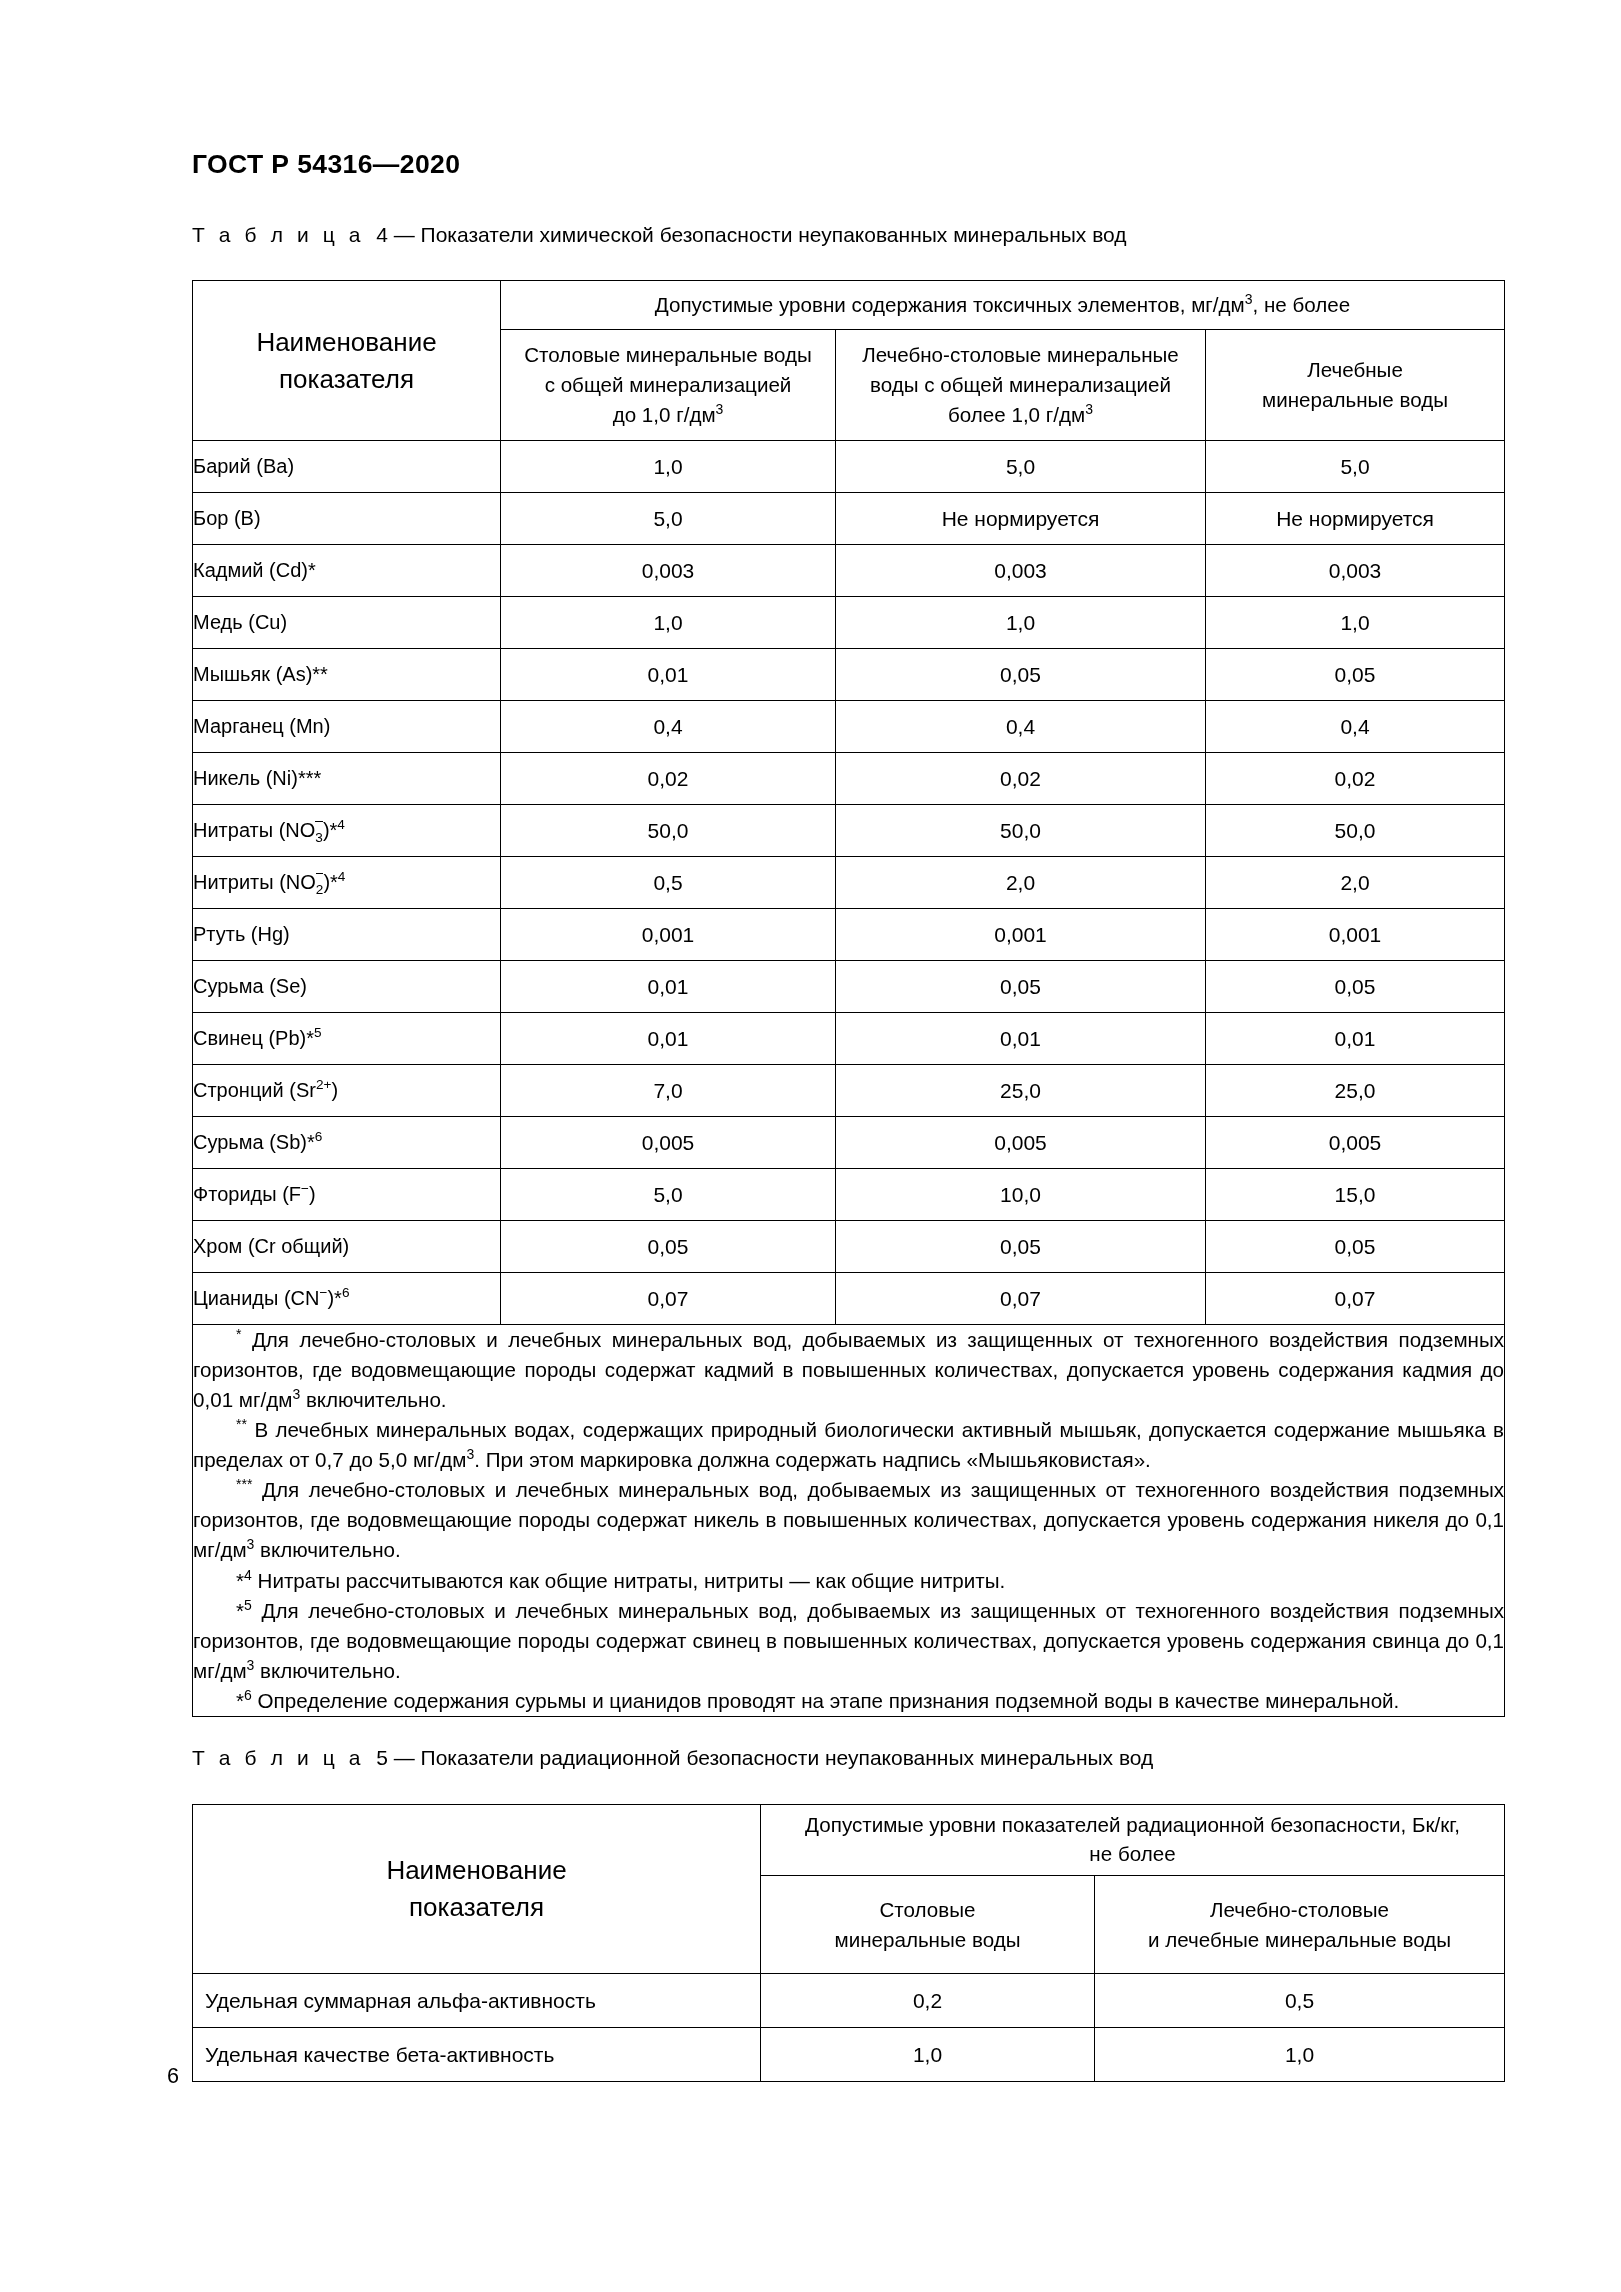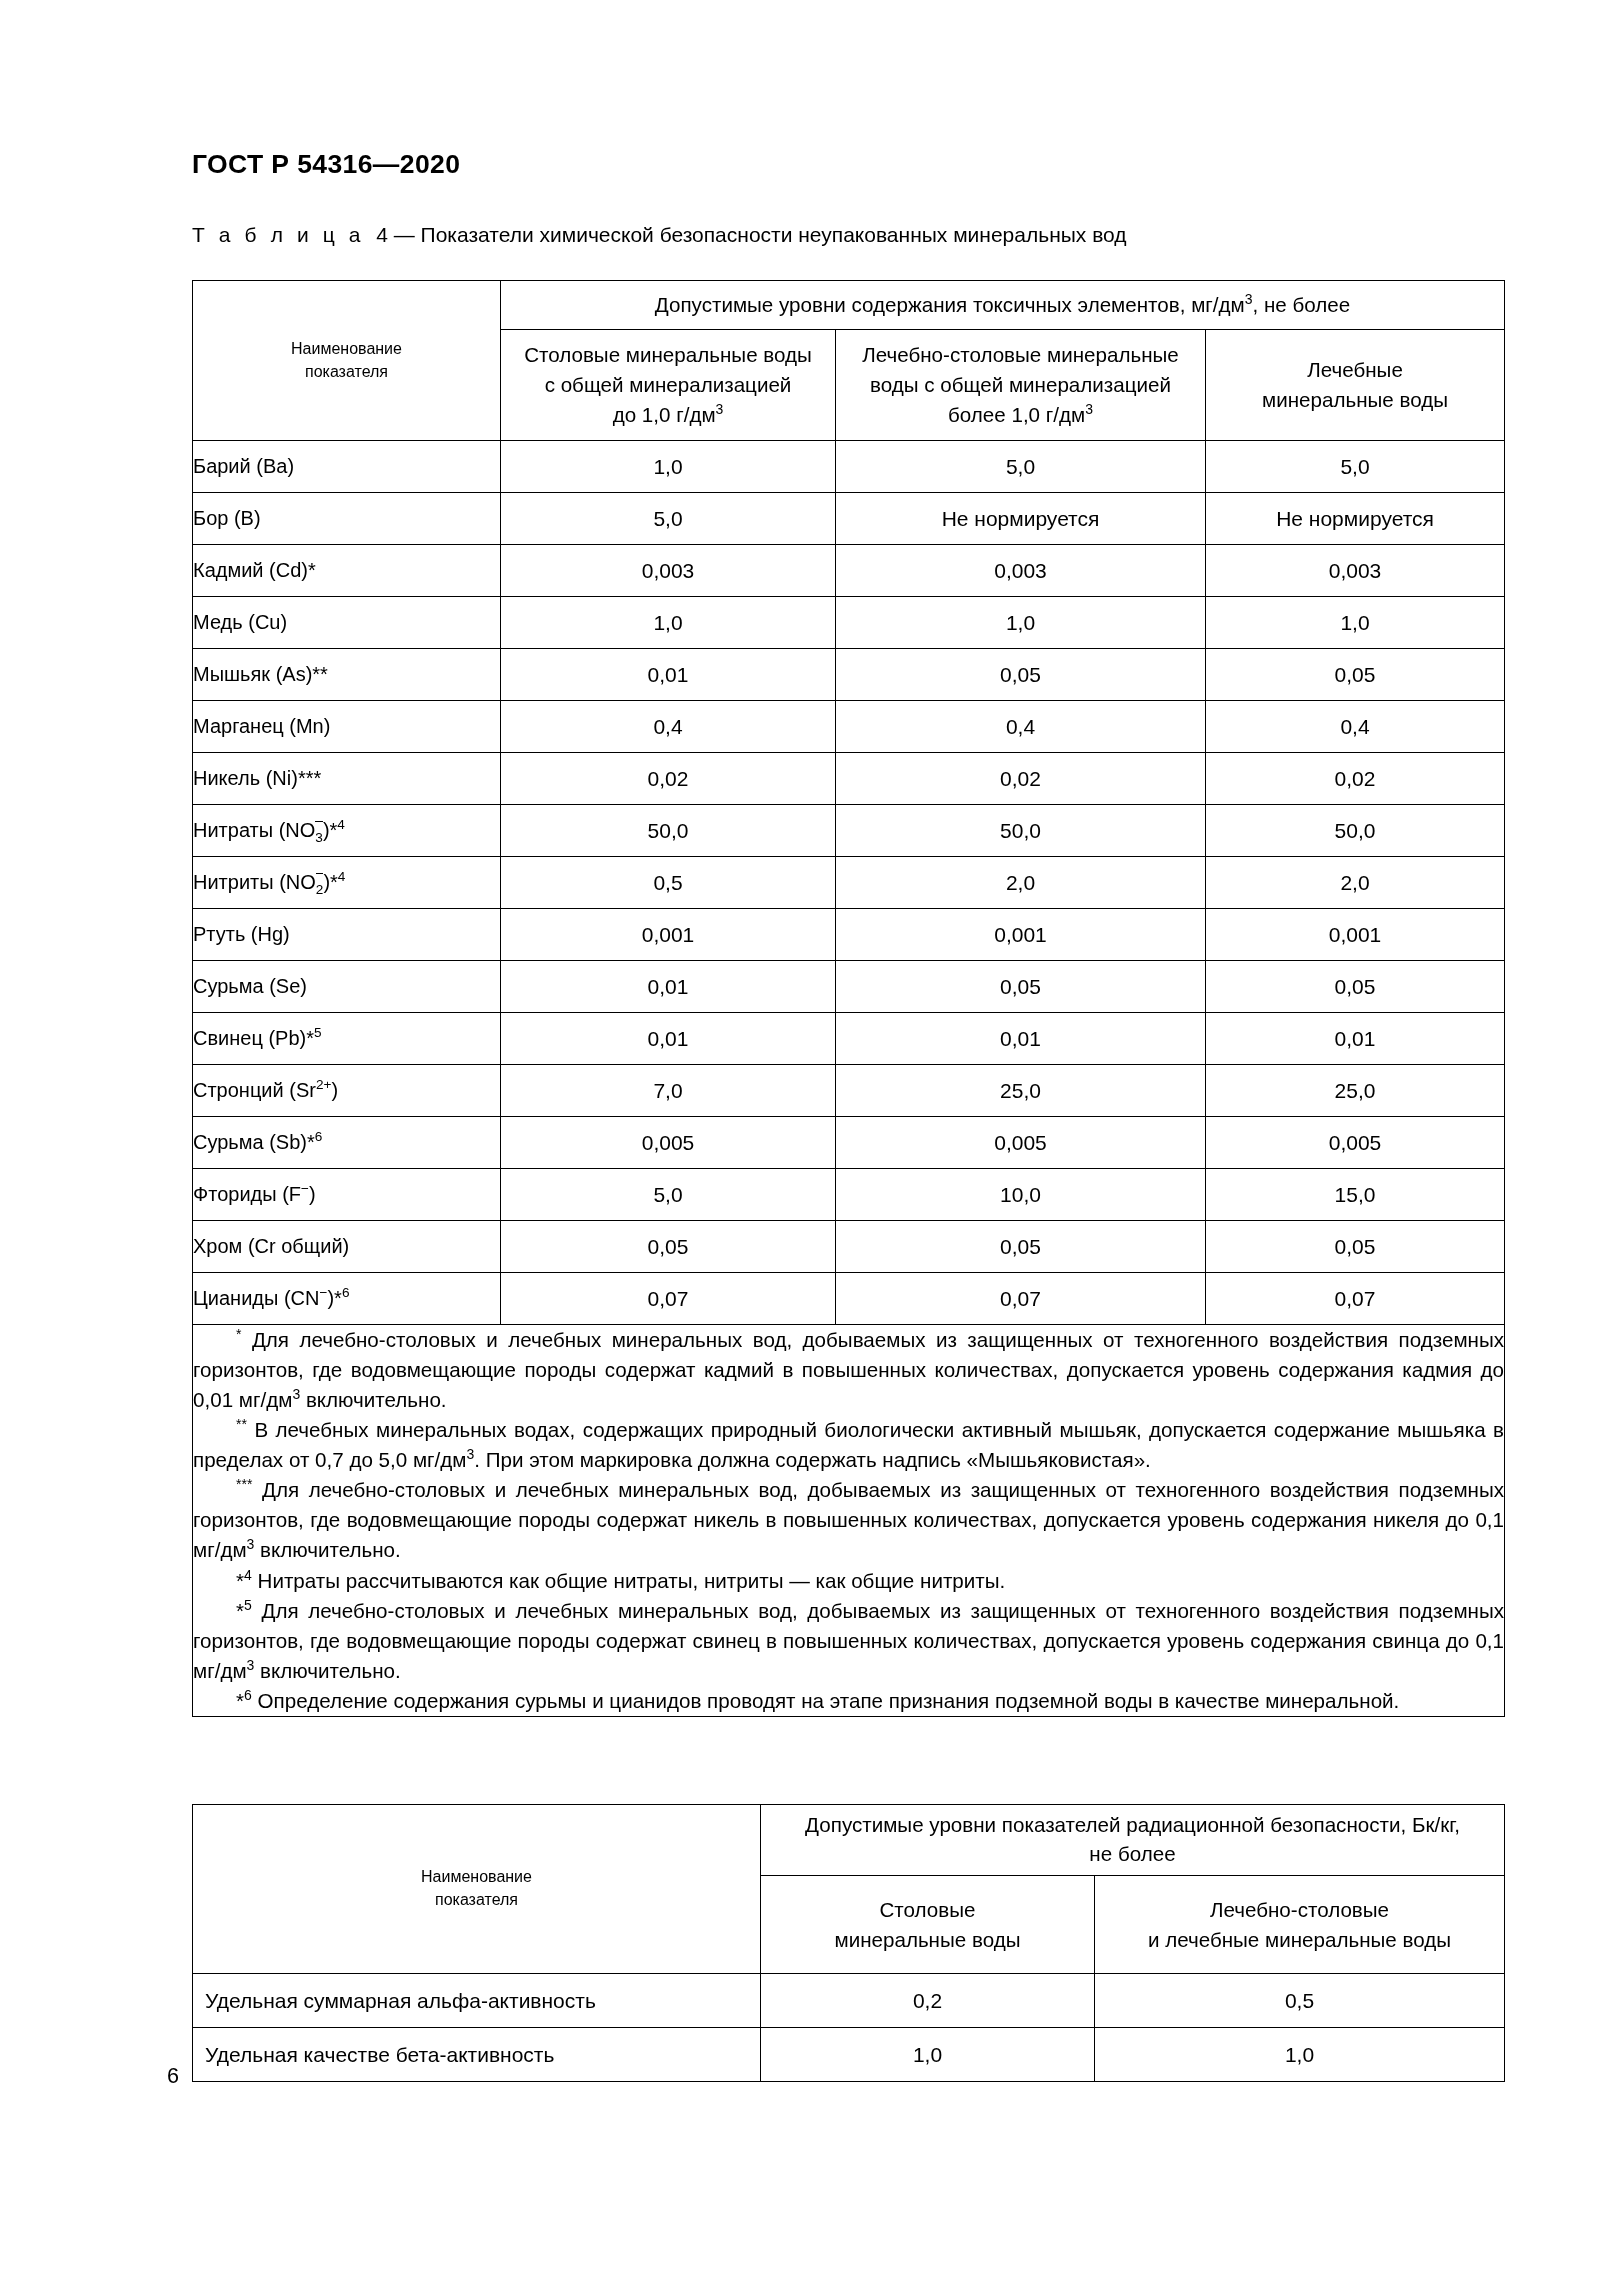--- a/index.html
+++ b/index.html
@@ -64,21 +64,21 @@
     text-align: center;
     height: 49px;
     line-height: 1.3;
     font-size: 20.6px;
     padding: 3.9px 7.8px;
   }
   .h-name {
     text-align: center;
     line-height: 1.42;
     padding: 5.9px 9.8px;
-    font-size: 16px;
+    font-size: 26px;
   }
   .h-sub {
     text-align: center;
     line-height: 1.45;
     padding: 7.8px 9.8px;
     font-size: 20.6px;
     height: 111px;
   }
   .row-label {
     text-align: left;
@@ -332,20 +332,23 @@
           <p><sup>**</sup>&nbsp;<span>В лечебных минеральных водах, содержащих природный биологически активный мышьяк, допускается содержание мышьяка в пределах от 0,7 до 5,0 мг/дм</span><sup>3</sup><span>. При этом маркировка должна содержать надпись «Мышьяковистая».</span></p>
           <p><sup>***</sup>&nbsp;<span>Для лечебно-столовых и лечебных минеральных вод, добываемых из защищенных от техногенного воздействия подземных горизонтов, где водовмещающие породы содержат никель в повышенных количествах, допускается уровень содержания никеля до 0,1 мг/дм</span><sup>3</sup><span> включительно.</span></p>
           <p class="nojust"><span>*</span><sup>4</sup>&nbsp;<span>Нитраты рассчитываются как общие нитраты, нитриты — как общие нитриты.</span></p>
           <p><span>*</span><sup>5</sup>&nbsp;<span>Для лечебно-столовых и лечебных минеральных вод, добываемых из защищенных от техногенного воздействия подземных горизонтов, где водовмещающие породы содержат свинец в повышенных количествах, допускается уровень содержания свинца до 0,1 мг/дм</span><sup>3</sup><span> включительно.</span></p>
           <p><span>*</span><sup>6</sup>&nbsp;<span>Определение содержания сурьмы и цианидов проводят на этапе признания подземной воды в качестве минеральной.</span></p>
         </td>
       </tr>
     </tbody>
   </table>
 
+  <div class="table-caption" id="caption-t5">
+    <span class="caption-kern">Т а б л и ц а</span><span>&nbsp;&nbsp;</span><span>5</span><span>&nbsp;</span><span>— Показатели радиационной безопасности неупакованных минеральных вод</span>
+  </div>
 
   <table class="gost" id="table5">
     <colgroup>
       <col class="d0">
         <col class="d1">
         <col class="d2">
     </colgroup>
     <tbody>
       <tr>
         <td class="h-name" rowspan="2">

